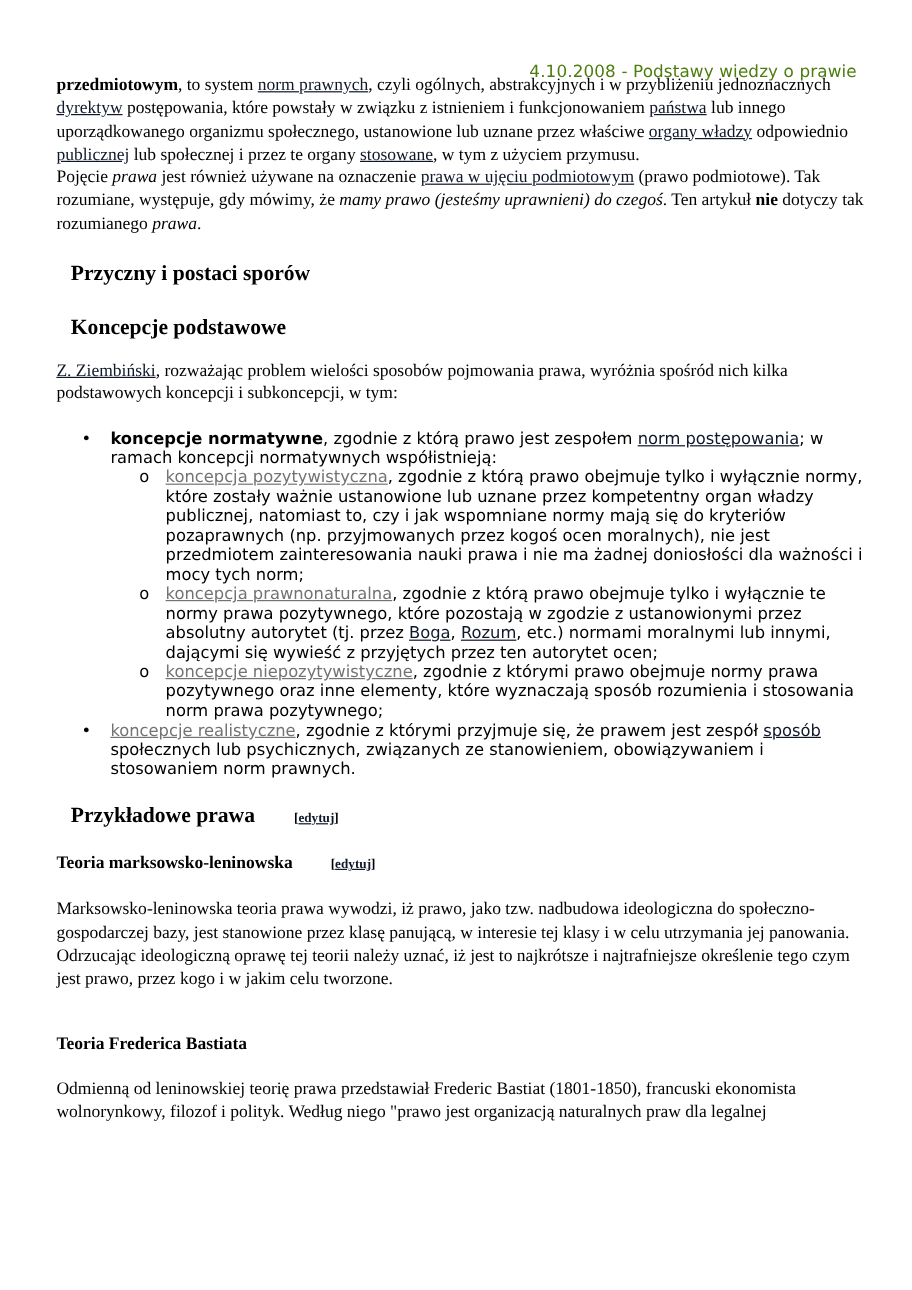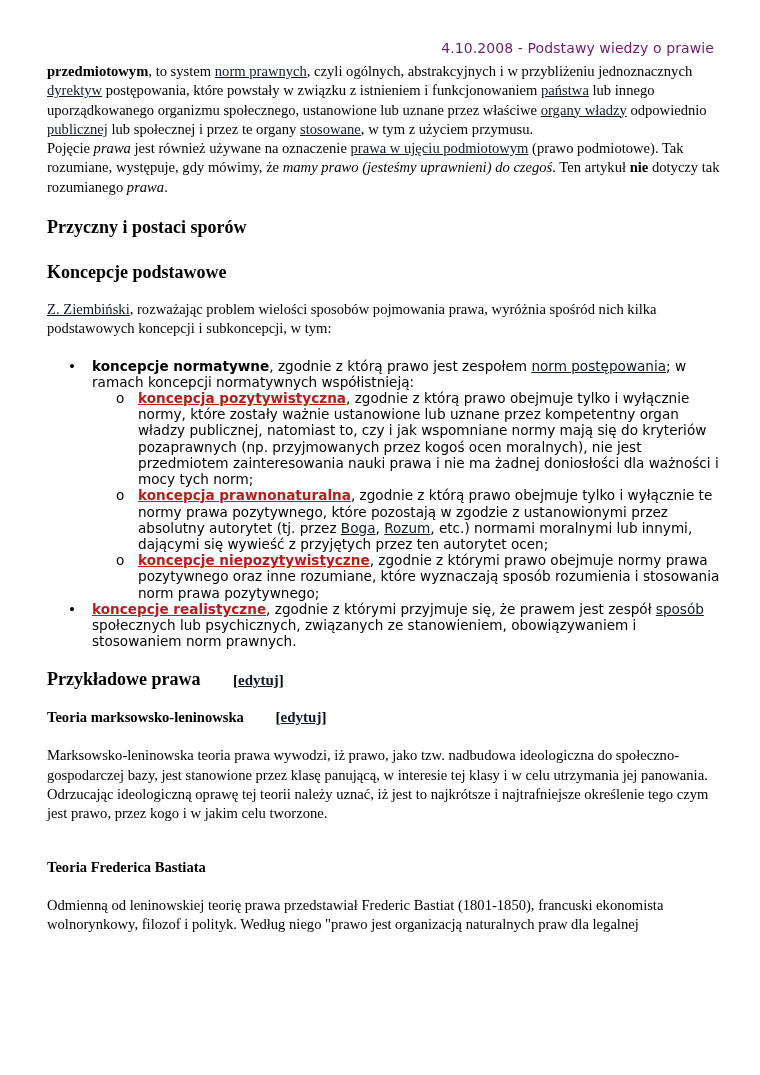--- a/index.html
+++ b/index.html
@@ -1,29 +1,29 @@
 <!DOCTYPE html>
 <html><head>
 <meta charset="utf-8">
 <style>
   html, body { margin: 0; padding: 0; background: #ffffff; }
   body { width: 760px; height: 1075px; position: relative; overflow: hidden; color: #000; }
   .page-header {
-    position: absolute; top: 40px; right: 46px;
-    font-family: "DejaVu Sans", sans-serif; font-size: 14px; color: #701a75; letter-spacing: 0.1px;
+    position: absolute; top: 52px; right: 46px;
+    font-family: "DejaVu Sans", sans-serif; font-size: 14px; color: #4d7c0f; letter-spacing: 0.1px;
   }
   .content { position: absolute; left: 47px; top: 62px; width: 680px; }
   .serif { font-family: "Liberation Serif", serif; font-size: 14.6px; line-height: 19.3px; }
   .sans { font-family: "DejaVu Sans", sans-serif; font-size: 13.6px; line-height: 16.2px; }
   p { margin: 0; }
   a { color: #0f172a; text-decoration: underline; }
-  .sans a.strong { color: #b91c1c; font-weight: bold; }
-  h2 { font-family: "Liberation Serif", serif; font-weight: bold; font-size: 18px; margin: 0; line-height: 22px; }
+  .sans a.strong { color: #737373; font-weight: normal; }
+  h2 { font-family: "Liberation Serif", serif; font-weight: bold; font-size: 18px; margin: 12px; line-height: 22px; }
   h3 { font-family: "Liberation Serif", serif; font-weight: bold; font-size: 14.6px; margin: 0; line-height: 19px; }
-  .edit { font-size: 15px; font-weight: bold; padding-left: 28px; }
+  .edit { font-size: 11px; font-weight: bold; padding-left: 28px; }
   .edit a { font-weight: bold; }
   ul.l1 { list-style: none; margin: 0; padding: 0 0 0 45px; }
   ul.l1 > li { position: relative; }
   ul.l1 > li > .bullet { position: absolute; left: -24px; top: 0; }
   ul.l2 { list-style: none; margin: 0; padding: 0 0 0 46px; }
   ul.l2 > li { position: relative; }
   ul.l2 > li > .bullet { position: absolute; left: -22px; top: 0; }
 </style>
 </head>
 <body>
@@ -51,21 +51,21 @@
         <li>
           <span class="bullet">o</span>
           <a href="#" class="strong">koncepcja pozytywistyczna</a><span>, zgodnie z którą prawo obejmuje tylko i wyłącznie normy, które zostały ważnie ustanowione lub uznane przez kompetentny organ władzy publicznej, natomiast to, czy i jak wspomniane normy mają się do kryteriów pozaprawnych (np. przyjmowanych przez kogoś ocen moralnych), nie jest przedmiotem zainteresowania nauki prawa i nie ma żadnej doniosłości dla ważności i mocy tych norm;</span>
         </li>
         <li>
           <span class="bullet">o</span>
           <a href="#" class="strong">koncepcja prawnonaturalna</a><span>, zgodnie z którą prawo obejmuje tylko i wyłącznie te normy prawa pozytywnego, które pozostają w zgodzie z ustanowionymi przez absolutny autorytet (tj. przez </span><a href="#">Boga</a><span>, </span><a href="#">Rozum</a><span>, etc.) normami moralnymi lub innymi, dającymi się wywieść z przyjętych przez ten autorytet ocen;</span>
         </li>
         <li>
           <span class="bullet">o</span>
-          <a href="#" class="strong">koncepcje niepozytywistyczne</a><span>, zgodnie z którymi prawo obejmuje normy prawa pozytywnego oraz inne rozumiane, które wyznaczają sposób rozumienia i stosowania norm prawa pozytywnego;</span>
+          <a href="#" class="strong">koncepcje niepozytywistyczne</a><span>, zgodnie z którymi prawo obejmuje normy prawa pozytywnego oraz inne elementy, które wyznaczają sposób rozumienia i stosowania norm prawa pozytywnego;</span>
         </li>
       </ul>
     </li>
     <li>
       <span class="bullet">•</span>
       <a href="#" class="strong">koncepcje realistyczne</a><span>, zgodnie z którymi przyjmuje się, że prawem jest zespół </span><a href="#">sposób</a><span> społecznych lub psychicznych, związanych ze stanowieniem, obowiązywaniem i stosowaniem norm prawnych.</span>
     </li>
   </ul>
 
   <h2 style="margin-top:19px;"><span>Przykładowe prawa</span> <span class="edit"><span>[</span><a href="#">edytuj</a><span>]</span></span></h2>

